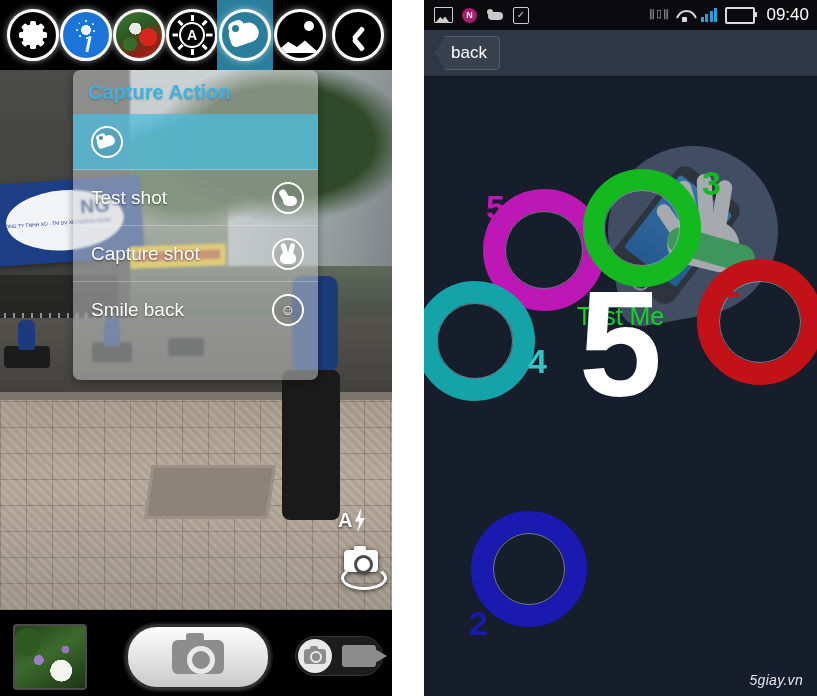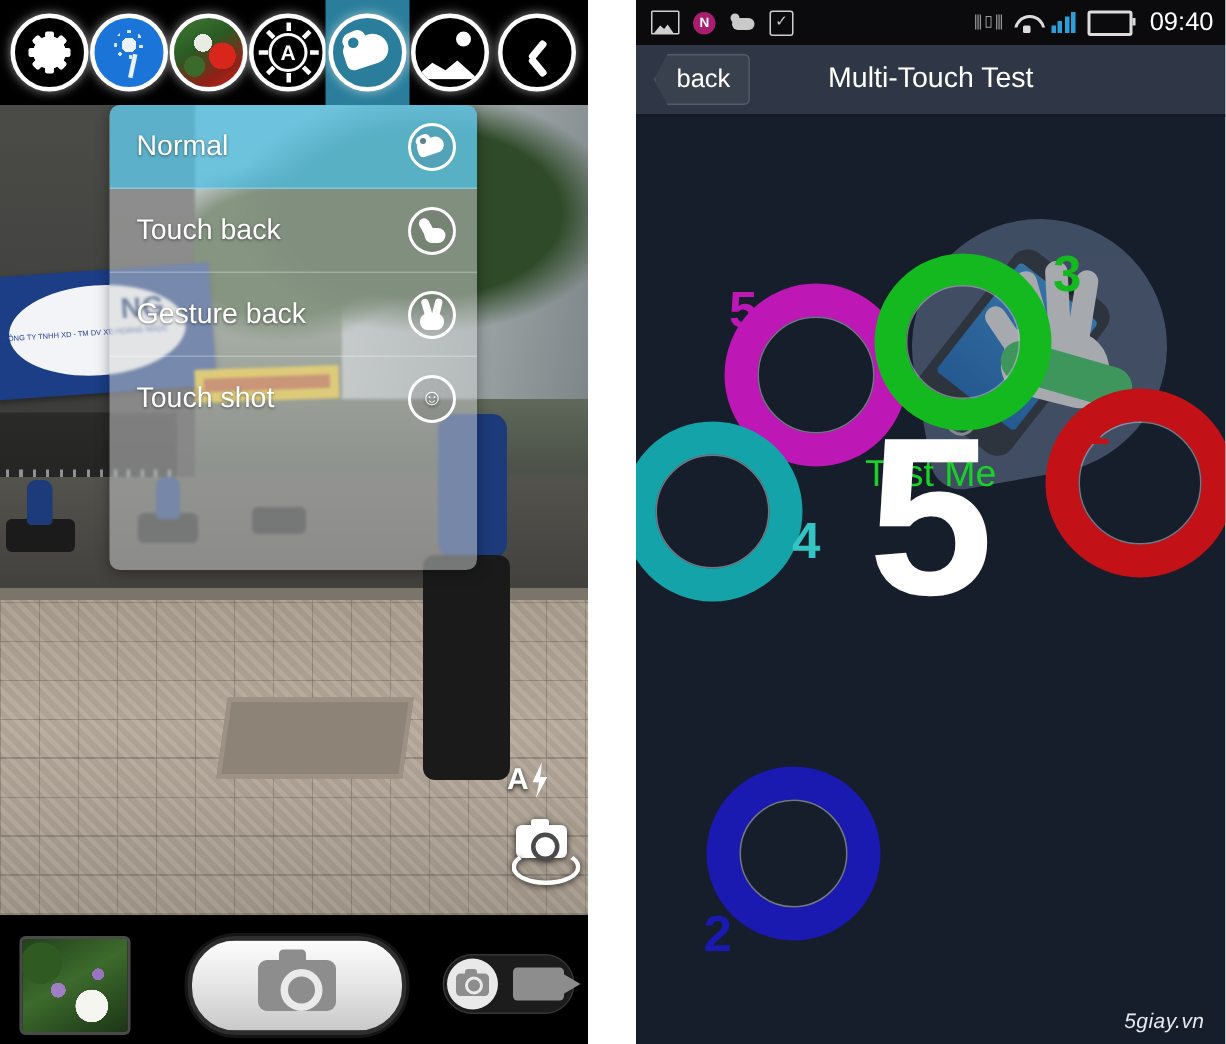--- a/index.html
+++ b/index.html
@@ -302,49 +302,49 @@
       </div>
       <div class="tb-item" style="left:330px;">
         <div class="tb-ic chev">
           <div class="c1 ca"></div>
             <div class="c1 cb"></div>
         </div>
       </div>
     </div>
 
     <div class="menu">
+      <div class="menu-title">Capture Action</div>
 
       <div class="menu-item active">
-        <span class="lbl">Normal</span>
         <span class="mi-ic">
           <i class="mini-hand"></i>
             <i class="mini-hand2"></i>
             <i class="mini-dot"></i>
         </span>
       </div>
 
       <div class="menu-item">
-        <span class="lbl">Touch back</span>
+        <span class="lbl">Test shot</span>
         <span class="mi-ic">
           <i class="finger"></i>
             <i class="finger2"></i>
         </span>
       </div>
 
       <div class="menu-item">
-        <span class="lbl">Gesture back</span>
+        <span class="lbl">Capture shot</span>
         <span class="mi-ic">
           <i class="vs1"></i>
             <i class="vs2"></i>
             <i class="vpalm"></i>
         </span>
       </div>
 
       <div class="menu-item" style="border-bottom:none;">
-        <span class="lbl">Touch shot</span>
+        <span class="lbl">Smile back</span>
         <span class="mi-ic">
             <span class="g">☺</span>
           </span>
       </div>
     </div>
 
     <div class="ov-flash">
       <span>A</span>
       <span class="bolt"></span>
     </div>
@@ -385,21 +385,20 @@
             <i style="height:11px"></i>
             <i style="height:14px"></i>
         </span>
         <span class="sb-batt"></span>
         <span class="sb-time">09:40</span>
       </div>
     </div>
 
     <div class="titlebar">
       <div class="backbtn">back</div>
-      <div class="title-txt">Multi-Touch Test</div>
     </div>
 
     <div class="canvas">
 
       <div class="logo">
         <div class="logo-blob"></div>
         <div class="logo-phone">
           <div class="logo-spk"></div>
           <div class="logo-screen"></div>
           <div class="logo-home"></div>

